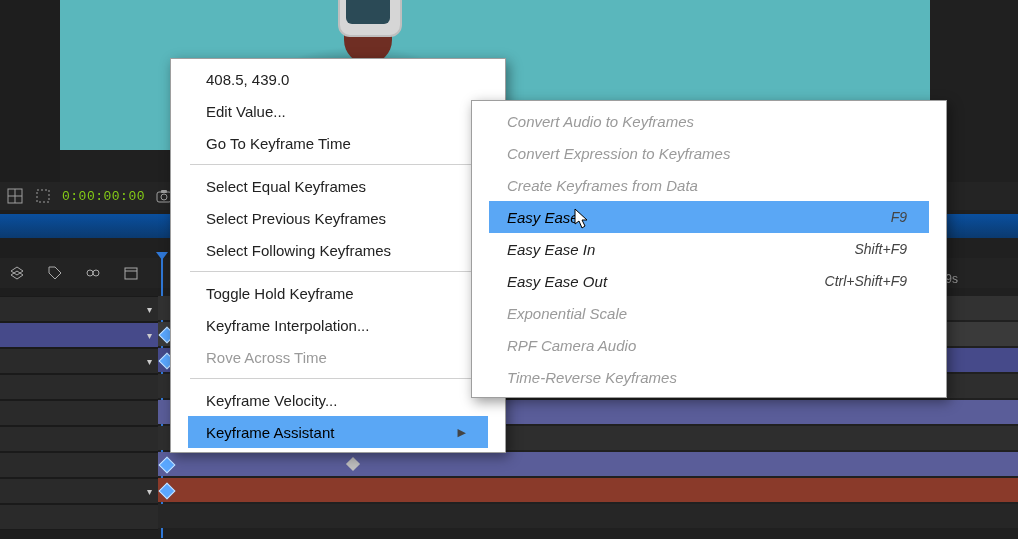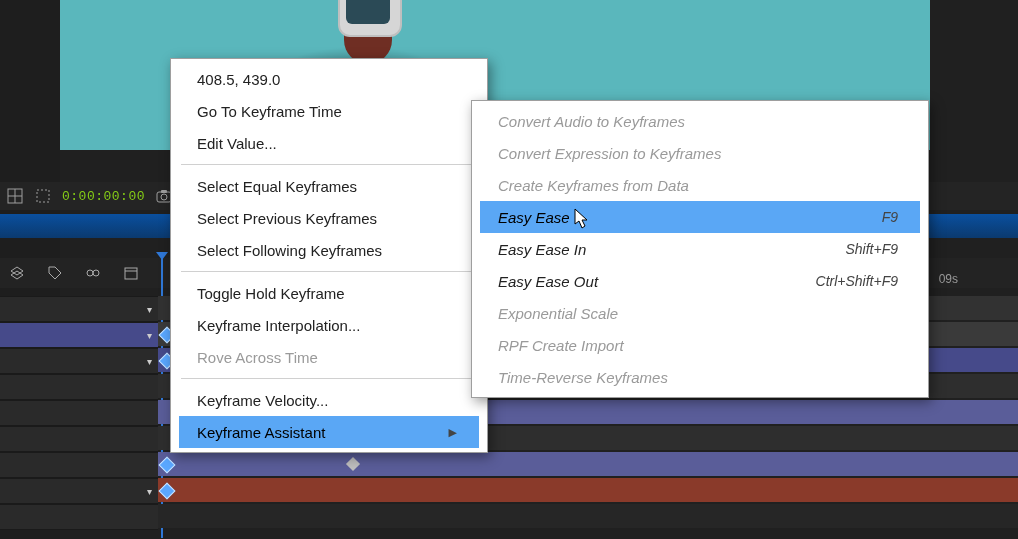--- a/index.html
+++ b/index.html
@@ -194,21 +194,21 @@
   }
 
   
   .menu {
     position: absolute;
     background: #ffffff;
     border: 1px solid #9e9e9e;
     box-shadow: 3px 4px 12px rgba(0,0,0,0.4);
     font-size: 15px;
     color: #222;
-    padding: 4px 8px;
+    padding: 4px 17px;
   }
   .menu .item {
     padding: 4px 22px 4px 18px;
     white-space: nowrap;
     display: flex;
     align-items: center;
     height: 24px;
   }
   .menu .item .label { flex: 1; }
   .menu .item .shortcut {
@@ -378,24 +378,24 @@
       <div class="layer-stub"></div>
       <div class="track-row" style="top:0;background:#262626;"></div>
     </div>
   </div>
 
   <div class="menu menu1">
     <div class="item">
         <span class="label">408.5, 439.0</span>
       </div>
     <div class="item">
+        <span class="label">Edit Value...</span>
+      </div>
+    <div class="item">
         <span class="label">Go To Keyframe Time</span>
-      </div>
-    <div class="item">
-        <span class="label">Edit Value...</span>
       </div>
     <div class="sep"></div>
     <div class="item">
         <span class="label">Select Equal Keyframes</span>
       </div>
     <div class="item">
         <span class="label">Select Previous Keyframes</span>
       </div>
     <div class="item">
         <span class="label">Select Following Keyframes</span>
@@ -439,21 +439,21 @@
       <span class="shortcut">Shift+F9</span>
     </div>
     <div class="item">
       <span class="label">Easy Ease Out</span>
       <span class="shortcut">Ctrl+Shift+F9</span>
     </div>
     <div class="item disabled">
         <span class="label">Exponential Scale</span>
       </div>
     <div class="item disabled">
-        <span class="label">RPF Create Import</span>
+        <span class="label">RPF Camera Audio</span>
       </div>
     <div class="item disabled">
         <span class="label">Time-Reverse Keyframes</span>
       </div>
   </div>
 
   <svg class="cursor" viewBox="0 0 16 22">
     <path d="M1 1 L1 16 L5 13 L8 20 L11 18 L8 12 L13 12 Z" fill="#fff" stroke="#000" stroke-width="1"></path>
   </svg>
 

